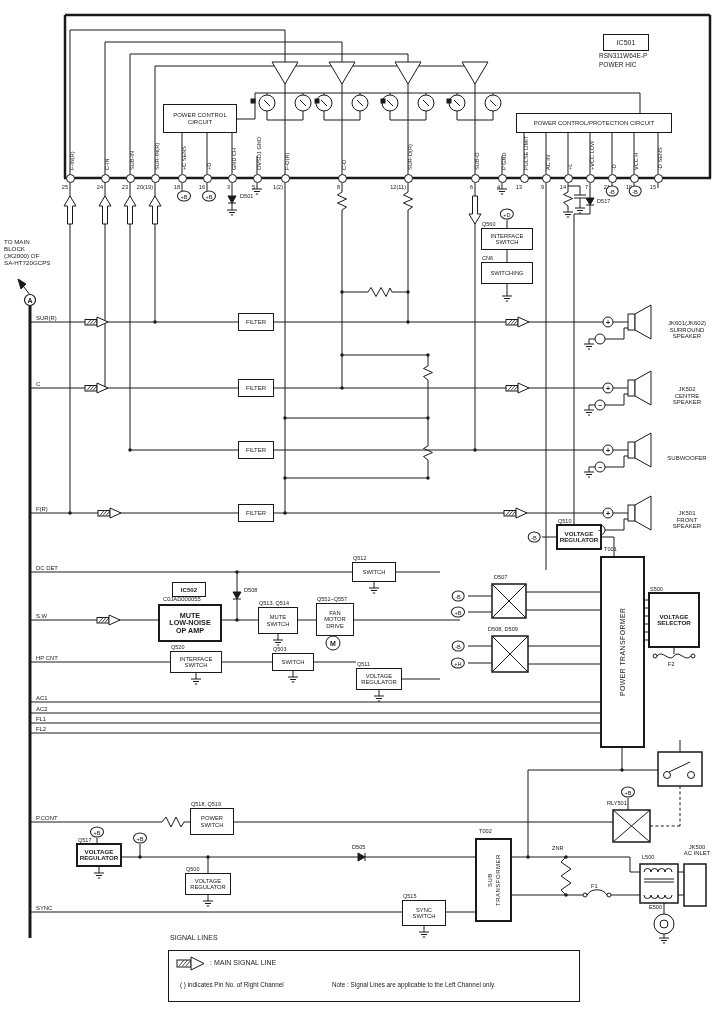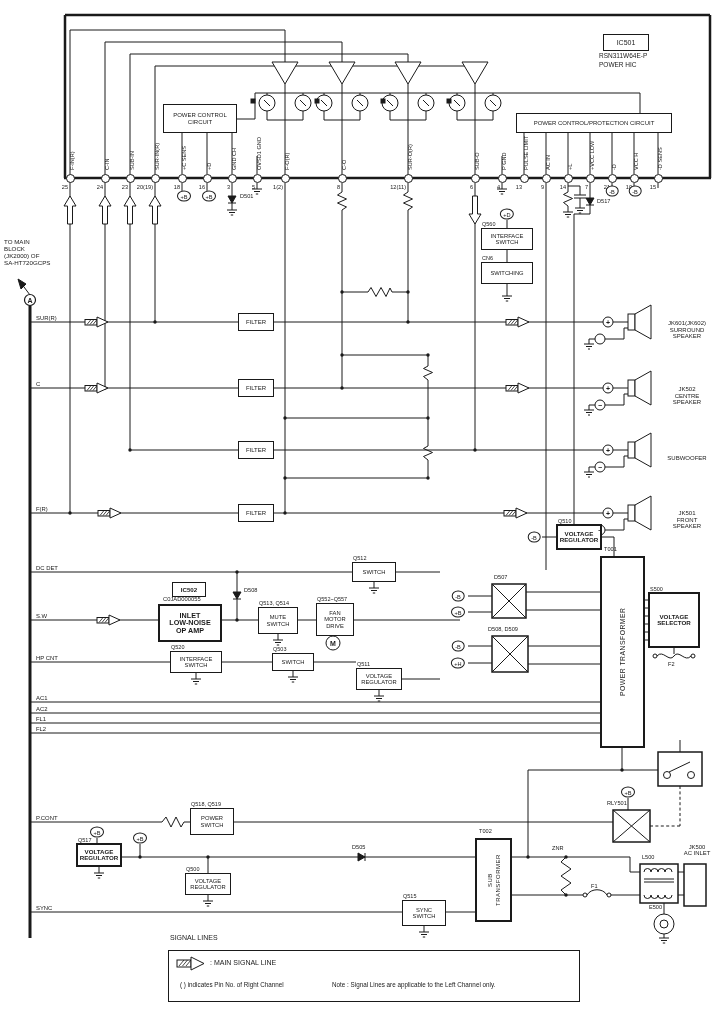--- a/index.html
+++ b/index.html
@@ -542,21 +542,21 @@
 SWITCH</span></div>
       <div class="cbox " style="left:481px;top:228px;width:52px;height:22px"><span class="cbox-d">Q560</span><span style="white-space:pre-line">INTERFACE
 SWITCH</span></div>
       <div class="cbox " style="left:481px;top:262px;width:52px;height:22px"><span class="cbox-d">CN6</span><span style="white-space:pre-line">SWITCHING</span></div>
       <div class="cbox bold" style="left:648px;top:592px;width:52px;height:56px"><span class="cbox-d">S500</span><span style="white-space:pre-line">VOLTAGE
 SELECTOR</span></div>
     </div>
 
 <div class="ic502id">IC502</div>
 <span class="ic502part">C0JAD000055</span>
-<div class="opamp">INLET
+<div class="opamp">MUTE
 LOW-NOISE
 OP AMP</div>
 
 <span class="ptxt" style="left:604px;top:546px">T001</span>
 <div class="vbox" style="left:600px;top:556px;width:45px;height:192px">POWER TRANSFORMER</div>
 <span class="ptxt" style="left:479px;top:828px">T002</span>
 <div class="vbox" style="left:475px;top:838px;width:37px;height:84px;font-size:6px">SUB
 TRANSFORMER</div>
 
 <span class="ptxt" style="left:240px;top:193px">D501</span>

